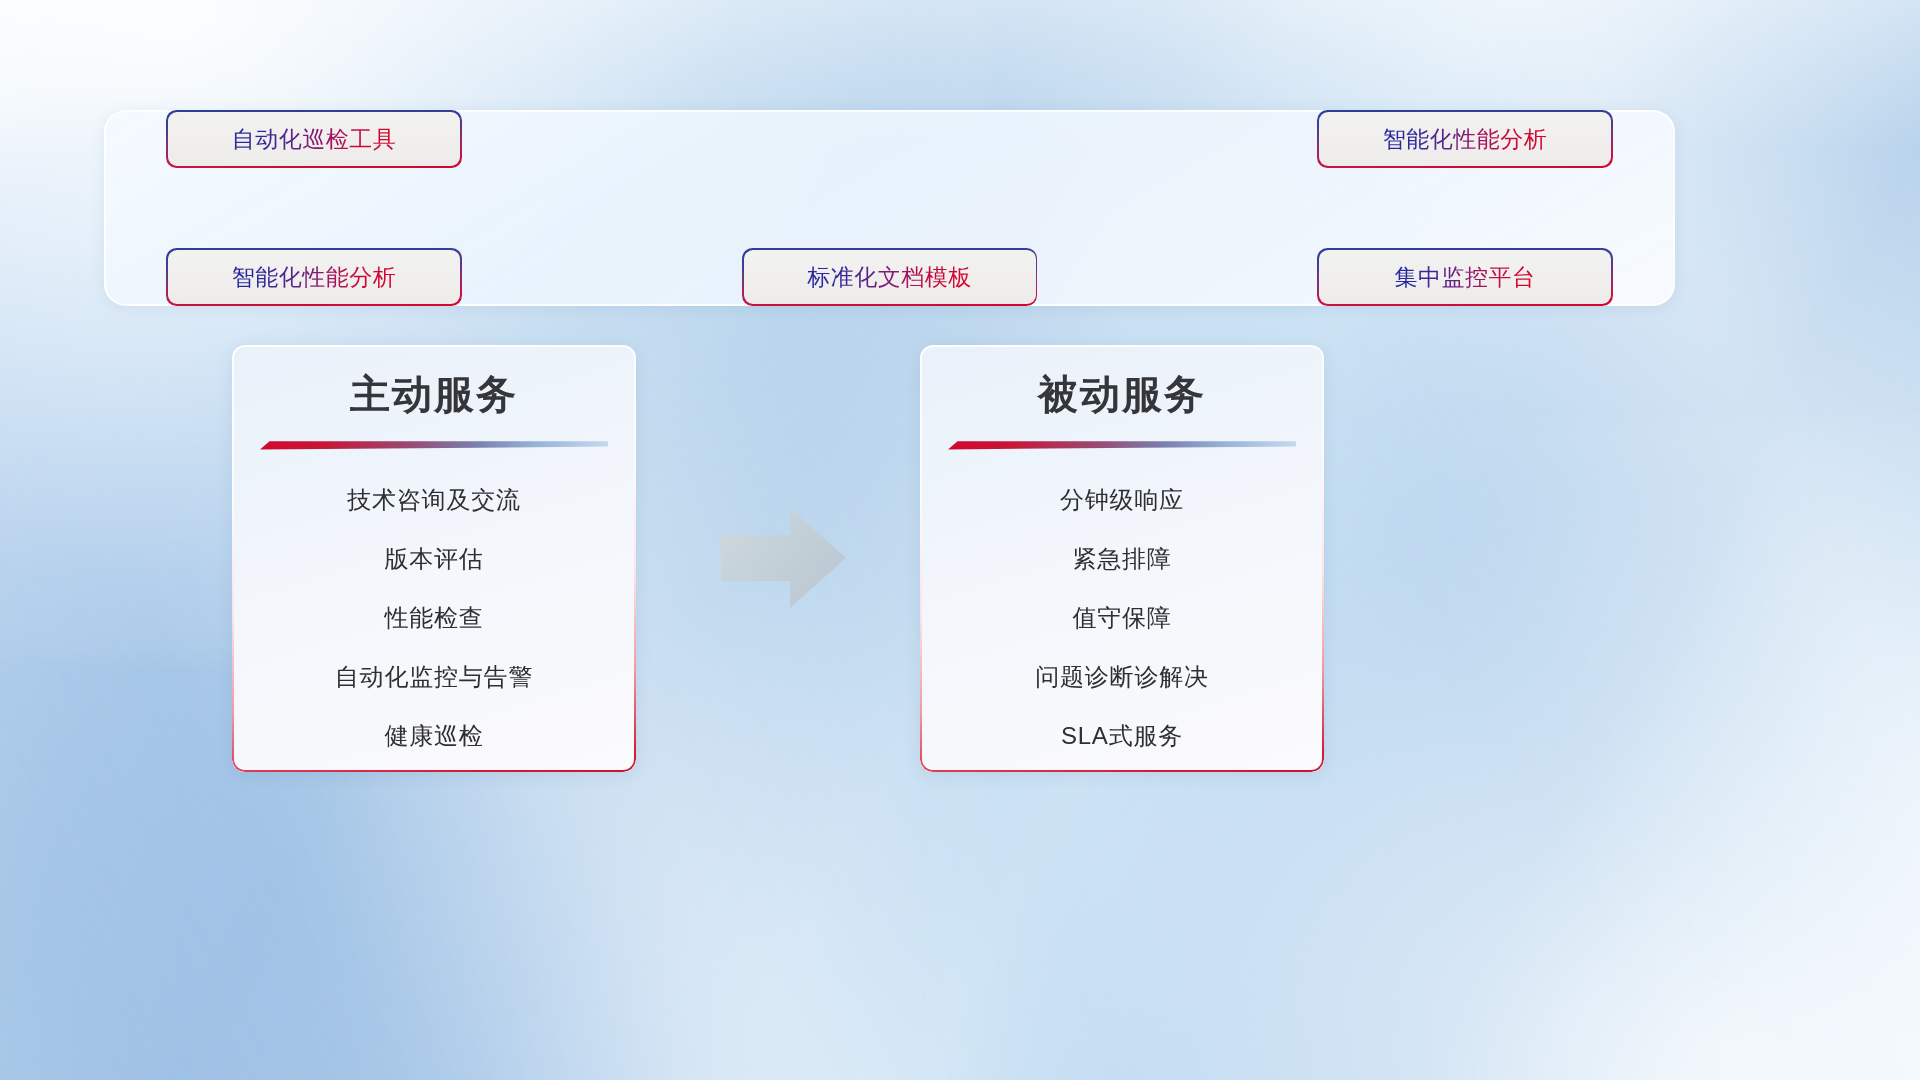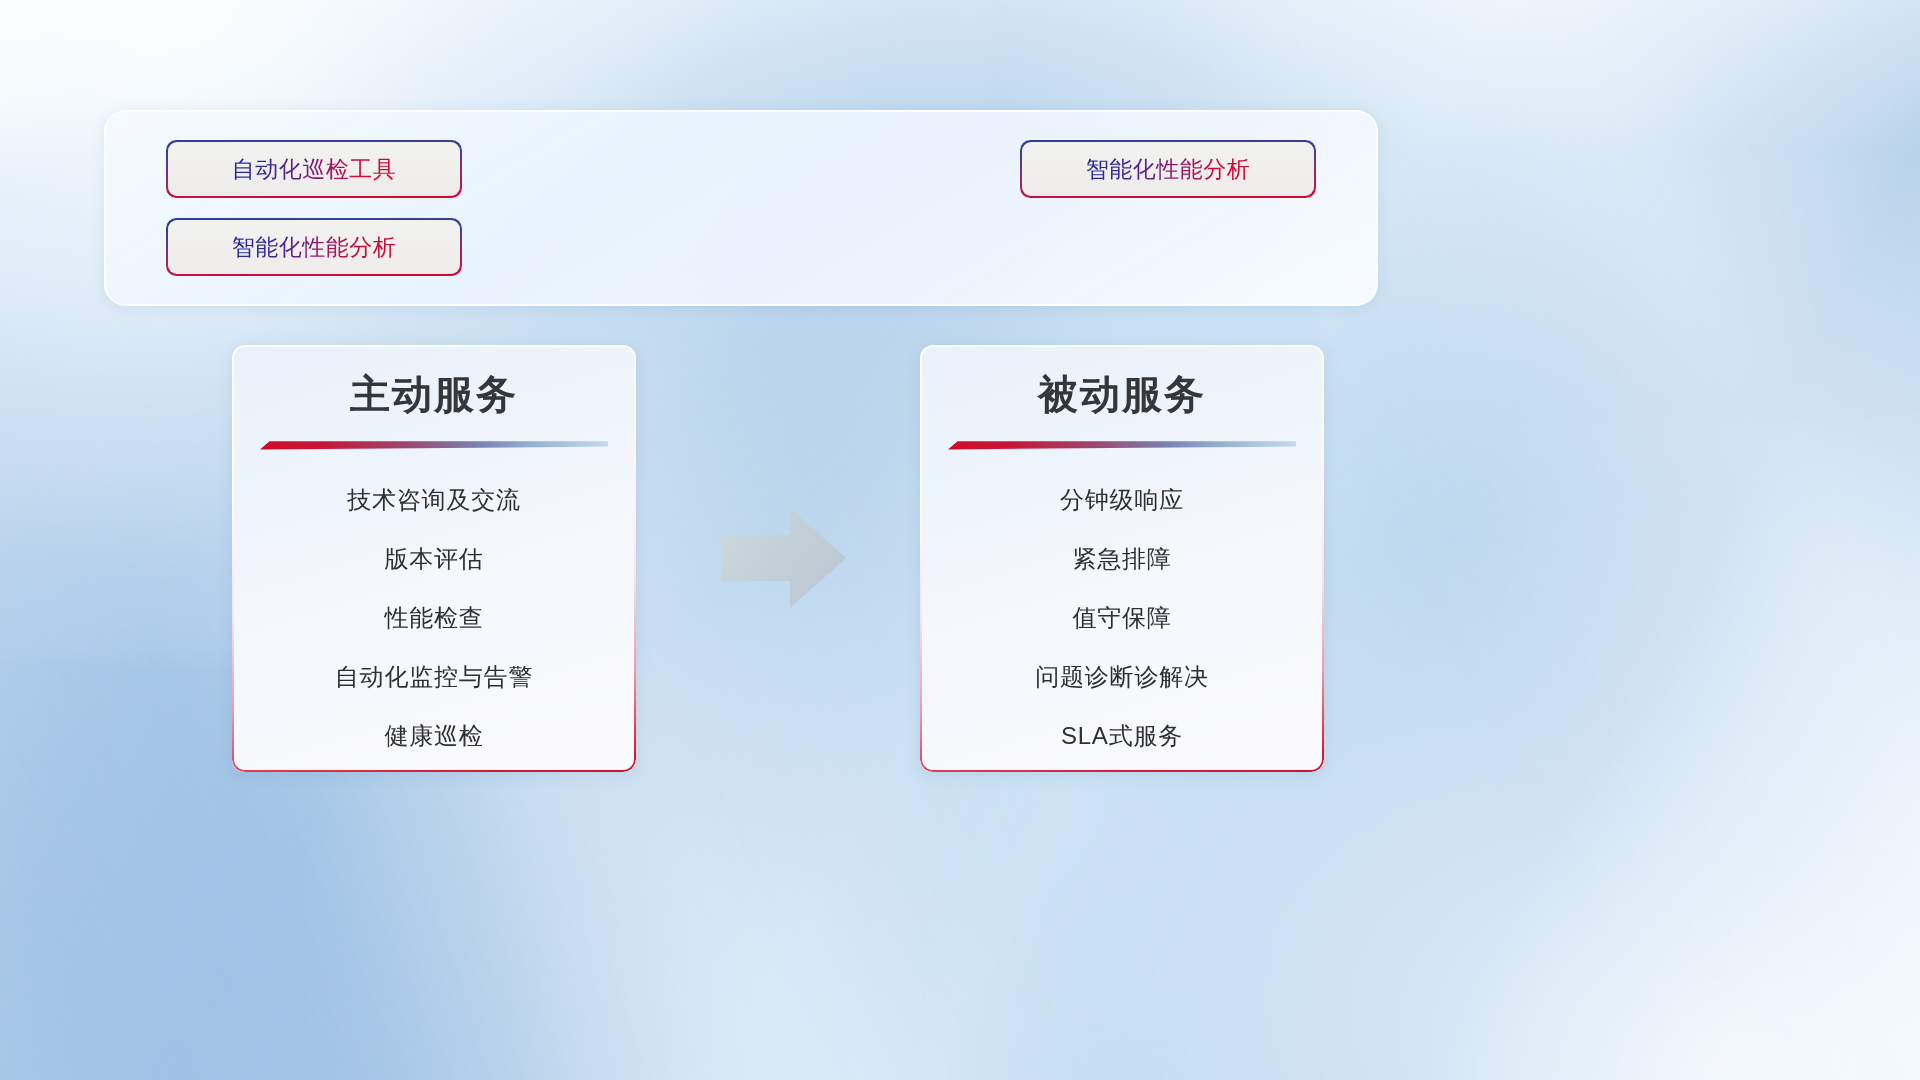--- a/index.html
+++ b/index.html
@@ -102,33 +102,33 @@
   .stage {
     position: absolute;
     inset: 0;
   }
 
   
   .tag-panel {
     position: absolute;
     left: 104px;
     top: 110px;
-    width: 1274px;
+    width: 1571px;
     height: 196px;
     border-radius: 22px;
     border: 2px solid rgba(255,255,255,0.92);
     background: linear-gradient(150deg,
       rgba(244,250,255,0.96) 0%,
       rgba(234,244,253,0.93) 38%,
       rgba(240,246,253,0.92) 70%,
       rgba(249,252,255,0.95) 100%);
     box-shadow: 0 2px 14px rgba(90,130,175,0.13);
     display: flex;
     flex-direction: column;
-    justify-content: center;
+    justify-content: space-between;
     padding: 0 62px;
     gap: 24px;
   }
   .tag-row {
     display: flex;
     justify-content: space-between;
   }
   .tag {
     width: 292px;
     height: 54px;
@@ -295,20 +295,26 @@
       </div>
       <div class="tag">
         <span class="tag-label">智能化性能分析</span>
       </div>
     </div>
 
     <div class="tag-row">
       <div class="tag">
         <span class="tag-label">智能化性能分析</span>
       </div>
+      <div class="tag">
+        <span class="tag-label">标准化文档模板</span>
+      </div>
+      <div class="tag">
+        <span class="tag-label">集中监控平台</span>
+      </div>
     </div>
 
   </div>
 
   <div class="svc-card" id="card-active">
     <div class="svc-inner">
       <div class="svc-title">主动服务</div>
 
       <div class="svc-divider">
         <svg width="348" height="13" viewBox="0 0 348 13" xmlns="http://www.w3.org/2000/svg">

